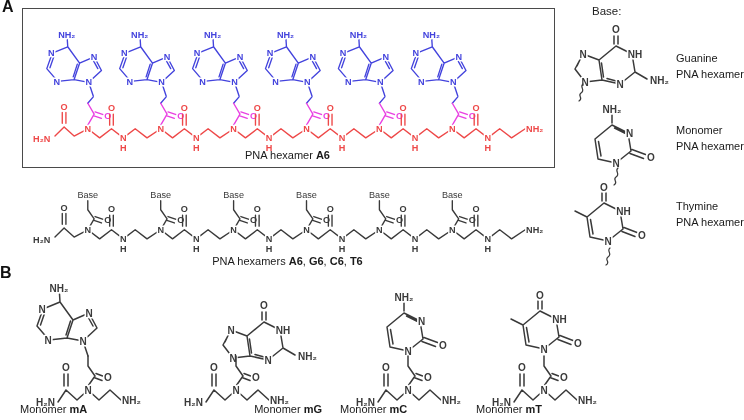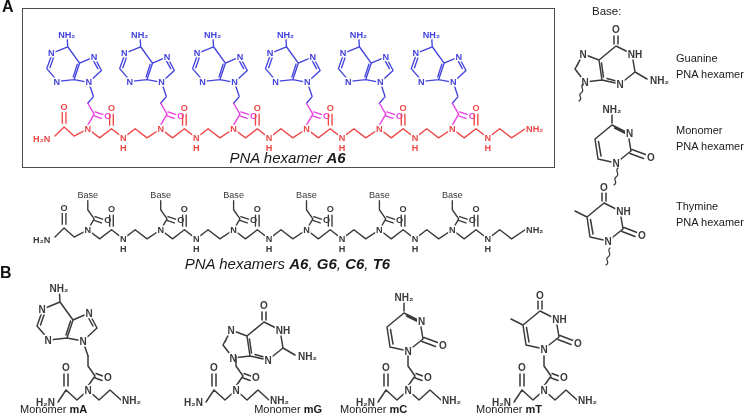--- a/index.html
+++ b/index.html
@@ -1,20 +1,20 @@
 <!DOCTYPE html>
 <html><head>
 <meta charset="utf-8">
 <style>
   html,body{margin:0;padding:0;background:#fff;}
   #fig{position:relative;width:744px;height:420px;overflow:hidden;background:#fff;
        font-family:"Liberation Sans","DejaVu Sans",sans-serif;color:#1a1a1a;}
   .panel-label{position:absolute;font-size:16px;font-weight:700;color:#111;}
   #boxA{position:absolute;left:22px;top:8px;width:531px;height:158px;border:1.6px solid #4a4a4a;background:#fff;}
-  .caption{position:absolute;font-size:15px;color:#1a1a1a;white-space:nowrap;font-style:italic;}
+  .caption{position:absolute;font-size:11px;color:#1a1a1a;white-space:nowrap;}
   .caption b{font-weight:700;}
   .center{text-align:center;}
   svg{position:absolute;overflow:visible;}
   svg text{font-family:"Liberation Sans","DejaVu Sans",sans-serif;font-size:10px;font-weight:600;
            fill:currentColor;paint-order:stroke;stroke:#ffffff;stroke-width:3.2px;stroke-linejoin:round;}
   .bond{fill:none;stroke:currentColor;stroke-width:1.5;stroke-linejoin:round;stroke-linecap:round;}
   .base-hdr{position:absolute;font-size:11.5px;color:#222;}
   .base-lbls{position:absolute;font-size:11px;line-height:16px;white-space:nowrap;color:#1a1a1a;}
   .mono-lbl{position:absolute;font-size:11px;white-space:nowrap;}
 </style>

